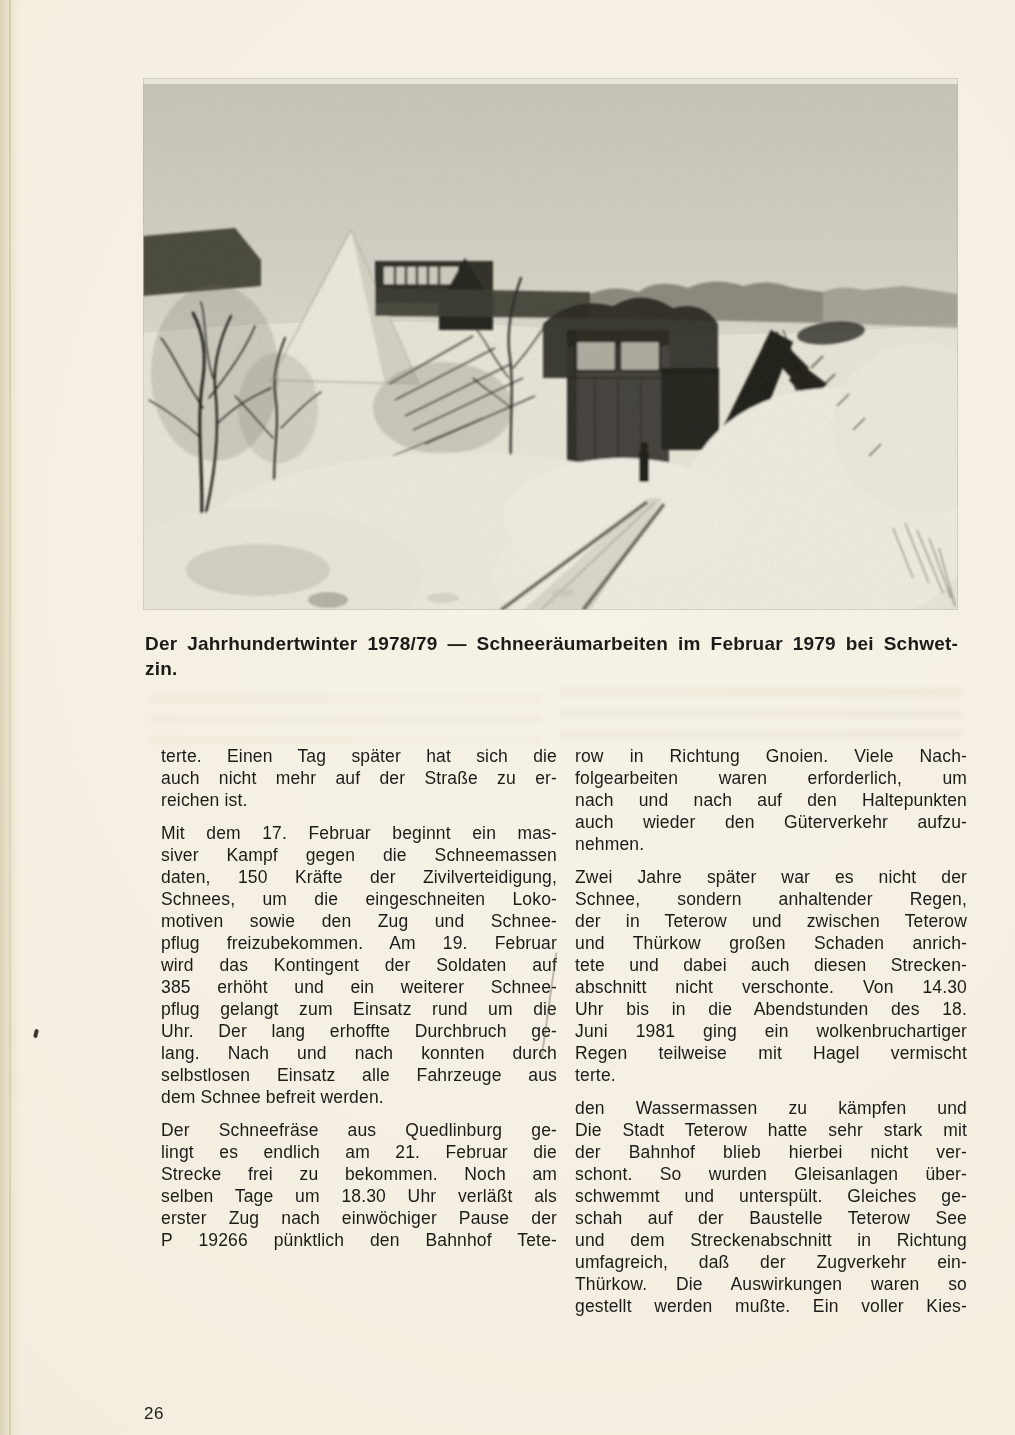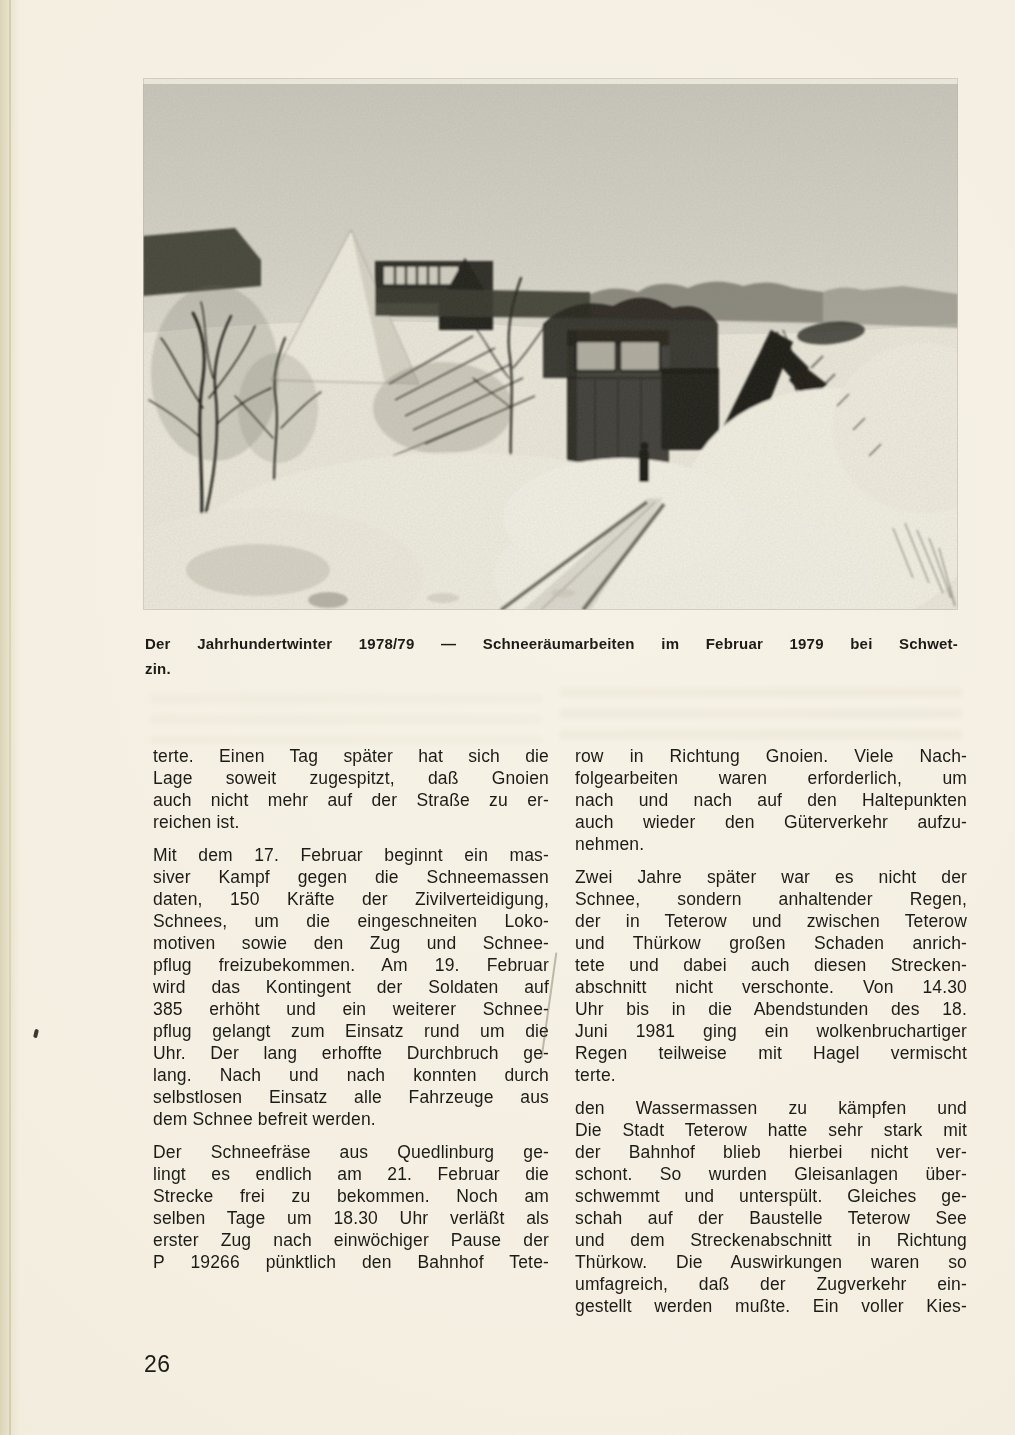--- a/index.html
+++ b/index.html
@@ -22,40 +22,40 @@
     position:absolute;left:9px;top:0;bottom:0;width:2px;
     background:linear-gradient(#cfc5a3,#d8cfae 60%,#cfc5a0);
     opacity:.75;
   }
   .photo{
     position:absolute;left:143px;top:78px;width:815px;height:532px;margin:0;
   }
   .photo svg{display:block;width:100%;height:100%;}
   .caption{
     position:absolute;left:145px;top:631px;width:813px;
-    font-weight:bold;font-size:15px;line-height:25px;letter-spacing:.2px;
+    font-weight:bold;font-size:19px;line-height:25px;letter-spacing:.2px;
   }
   .cap-just{text-align:justify;text-align-last:justify;}
   
   .ghost{
     position:absolute;filter:blur(2px);opacity:.09;pointer-events:none;
     background:repeating-linear-gradient(180deg,
       rgba(128,116,70,.55) 0 9px, rgba(128,116,70,0) 9px 21px);
   }
   .ghost.g1{left:560px;top:688px;width:402px;height:58px;}
   .ghost.g2{left:150px;top:694px;width:392px;height:50px;opacity:.06;}
   .columns{position:absolute;left:145px;top:745px;width:822px;height:600px;}
   .col{position:absolute;top:0;font-size:17.5px;line-height:22px;letter-spacing:.15px;}
-  .col-left{left:8px;width:396px;}
+  .col-left{left:16px;width:396px;}
   .col-right{left:430px;width:392px;}
   .para{margin:0 0 11px 0;}
   .line{text-align:justify;text-align-last:justify;}
   .line.last-left{text-align-last:left;}
   .page-number{
-    position:absolute;left:144px;top:1351px;font-size:23px;letter-spacing:.5px;
+    position:absolute;left:144px;top:1404px;font-size:17px;letter-spacing:.5px;
   }
   .scratch{
     position:absolute;left:548px;top:952px;width:2px;height:106px;
     transform:rotate(8deg);background:rgba(97,91,73,.38);border-radius:1px;
   }
   .speck{
     position:absolute;left:34px;top:1029px;width:4px;height:9px;border-radius:2px;
     transform:rotate(14deg);background:#3c382e;
   }
 </style>
@@ -227,21 +227,20 @@
     <div>zin.</div>
   </div>
 
   <div class="ghost g1"></div>
   <div class="ghost g2"></div>
 
   <div class="columns">
     <div class="col col-left" id="col-left">
         <div class="para">
           <div class="line">terte. Einen Tag später hat sich die</div>
-          <div class="line">Lage soweit zugespitzt, daß Gnoien</div>
           <div class="line">auch nicht mehr auf der Straße zu er-</div>
           <div class="line last-left">reichen ist.</div>
         </div>
         <div class="para">
           <div class="line">Mit dem 17. Februar beginnt ein mas-</div>
           <div class="line">siver Kampf gegen die Schneemassen</div>
           <div class="line">daten, 150 Kräfte der Zivilverteidigung,</div>
           <div class="line">Schnees, um die eingeschneiten Loko-</div>
           <div class="line">motiven sowie den Zug und Schnee-</div>
           <div class="line">pflug freizubekommen. Am 19. Februar</div>
@@ -283,22 +282,22 @@
           <div class="line last-left">terte.</div>
         </div>
         <div class="para">
           <div class="line">den Wassermassen zu kämpfen und</div>
           <div class="line">Die Stadt Teterow hatte sehr stark mit</div>
           <div class="line">der Bahnhof blieb hierbei nicht ver-</div>
           <div class="line">schont. So wurden Gleisanlagen über-</div>
           <div class="line">schwemmt und unterspült. Gleiches ge-</div>
           <div class="line">schah auf der Baustelle Teterow See</div>
           <div class="line">und dem Streckenabschnitt in Richtung</div>
+          <div class="line">umfagreich, daß der Zugverkehr ein-</div>
           <div class="line">Thürkow. Die Auswirkungen waren so</div>
-          <div class="line">umfagreich, daß der Zugverkehr ein-</div>
           <div class="line">gestellt werden mußte. Ein voller Kies-</div>
         </div>
       </div>
   </div>
 
   <div class="scratch"></div>
   <div class="speck"></div>
 
   <div class="page-number">26</div>
 </div>

